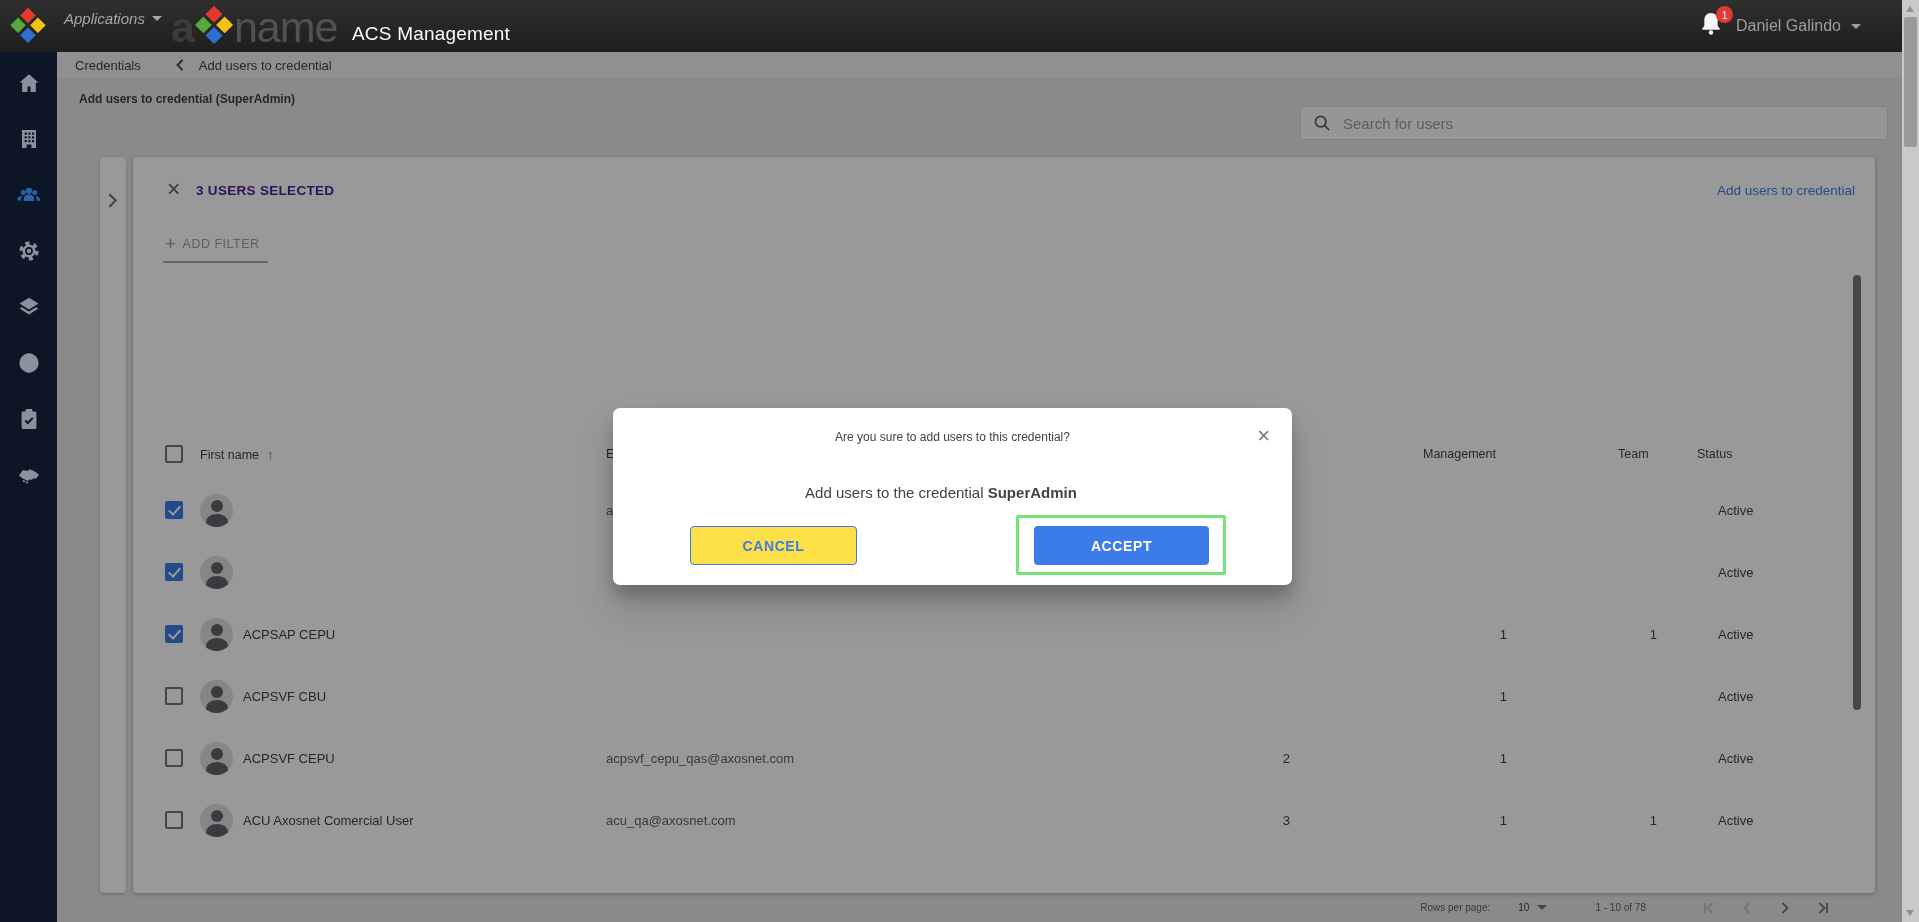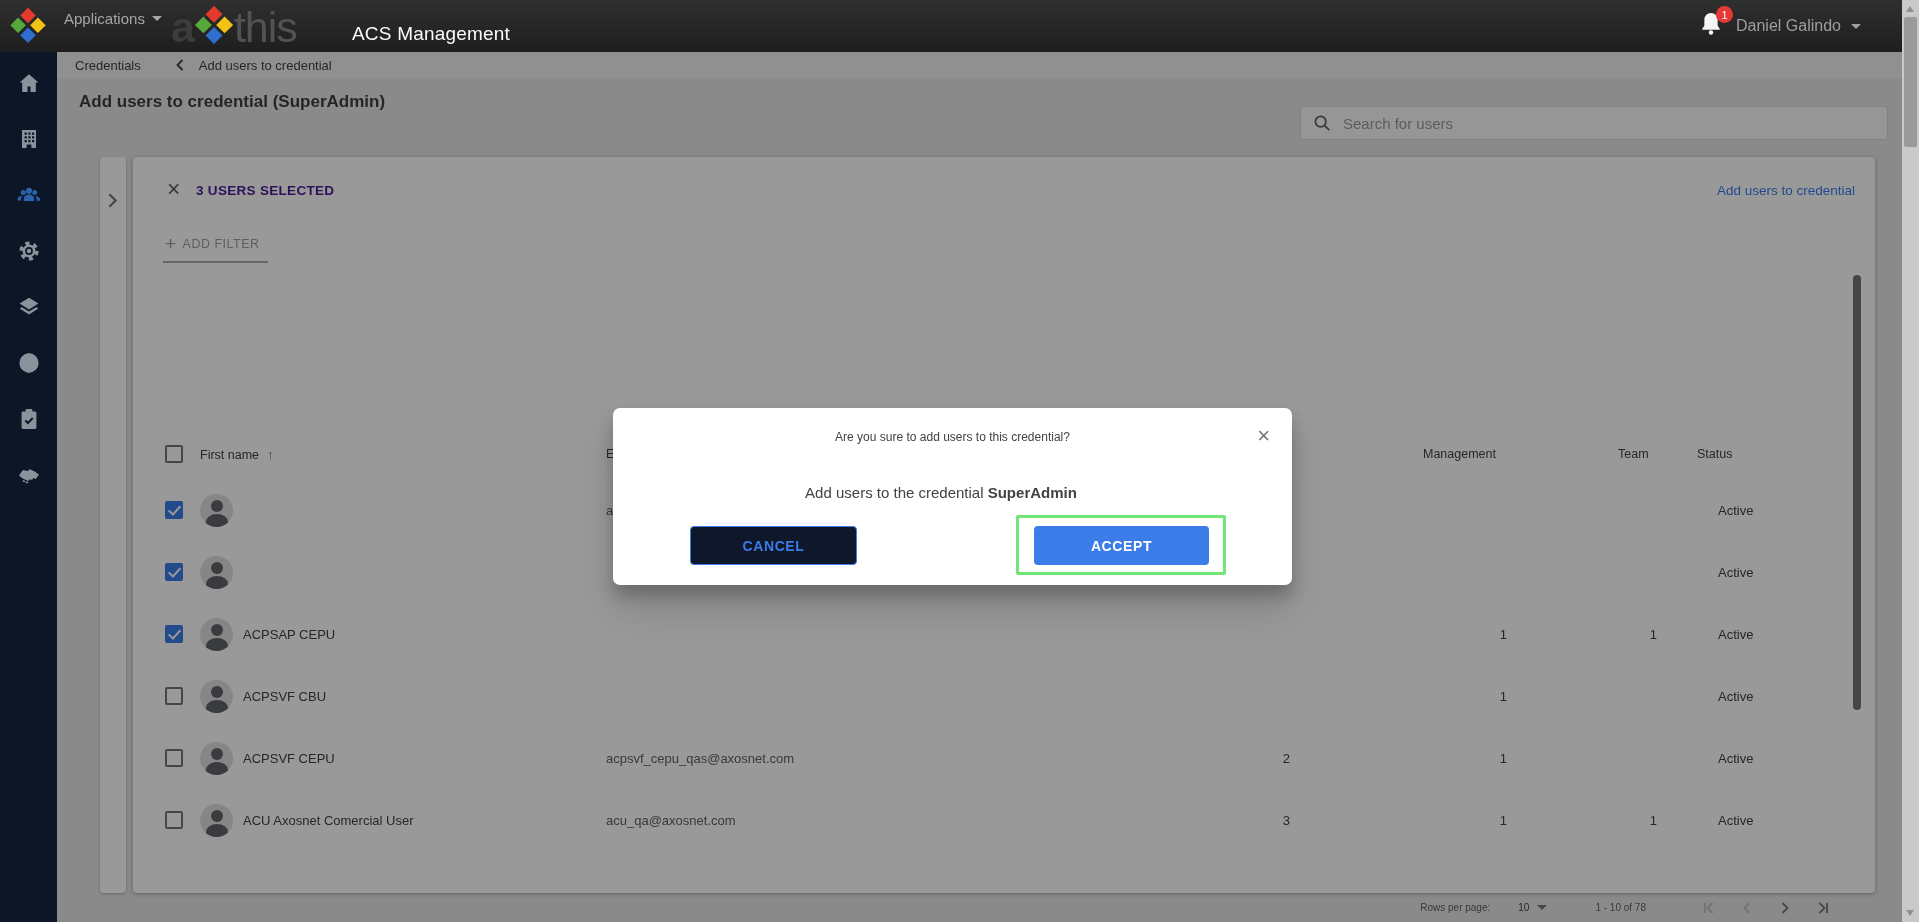--- a/index.html
+++ b/index.html
@@ -7,42 +7,42 @@
   }
   *{margin:0;padding:0;box-sizing:border-box;font-family:"Liberation Sans",sans-serif;}
   html,body{width:1919px;height:922px;overflow:hidden;background:#e7e7e7;}
   #app{position:relative;width:1919px;height:922px;}
 
   
   .topbar{position:absolute;left:0;top:0;width:1919px;height:52px;background:linear-gradient(#2f2f2f,#1e1e1e);z-index:5;}
   .minilogo{position:absolute;left:15px;top:13px;width:26px;height:26px;transform:rotate(45deg);display:grid;grid-template-columns:11px 11px;grid-template-rows:11px 11px;gap:3px;}
   .minilogo div{width:11px;height:11px;}
   .d-red{background:#e23b2e}.d-yel{background:#f2c314}.d-grn{background:#55a839}.d-blu{background:#2f6fd0}
-  .apps{position:absolute;left:64px;top:0;height:36px;display:flex;align-items:center;gap:7px;color:#a7a7a7;font-size:15px;cursor:pointer;}
+  .apps{position:absolute;left:64px;top:0;height:36px;display:flex;align-items:center;gap:7px;color:#a7a7a7;font-size:15px;cursor:pointer;font-style:italic;}
   .caret{width:0;height:0;border-left:5px solid transparent;border-right:5px solid transparent;border-top:5px solid #a7a7a7;display:inline-block;}
   .brand{position:absolute;left:171px;top:1px;height:52px;display:flex;align-items:center;font-size:43px;font-weight:700;color:#3c3c3c;letter-spacing:-1px;}
   .brand .biglogo{width:30px;height:30px;transform:rotate(45deg);display:grid;grid-template-columns:12px 12px;grid-template-rows:12px 12px;gap:3px;margin:0 5px;}
   .brand .net{color:#525252;font-weight:400;}
   .acs-title{position:absolute;left:352px;top:0;height:68px;display:flex;align-items:center;color:#fafafa;font-size:19px;letter-spacing:.2px;}
   .bell-wrap{position:absolute;left:1697px;top:9px;width:34px;height:36px;cursor:pointer;}
   .badge{position:absolute;right:-2px;top:-3px;min-width:17px;height:17px;border-radius:9px;background:var(--badge);color:#fff;font-size:11px;display:flex;align-items:center;justify-content:center;}
   .user-menu{position:absolute;left:1736px;top:0;height:52px;display:flex;align-items:center;gap:10px;color:#9e9e9e;font-size:16px;cursor:pointer;}
   .user-menu .caret{border-top-color:#9e9e9e;}
 
   
   .sidebar{position:absolute;left:0;top:52px;width:57px;height:870px;background:#0d1626;z-index:5;display:flex;flex-direction:column;align-items:center;padding-top:18px;gap:31px;}
   .side-ic{width:25px;height:25px;color:#8a929c;display:flex;align-items:center;justify-content:center;cursor:pointer;}
   .side-ic svg{width:24px;height:24px;fill:currentColor;}
   .side-ic.active{color:var(--side-active);}
 
   
   .crumbbar{position:absolute;left:57px;top:52px;width:1845px;height:26px;background:#f0f0f0;display:flex;align-items:center;font-size:13px;color:#424242;}
   .crumbbar .c1{margin-left:18px;cursor:pointer;}
   .crumbbar .chev{margin:0 14px 0 34px;display:flex;}
-  .pagehead-title{position:absolute;left:79px;top:92px;font-size:17px;font-weight:700;color:#3f3f3f;}
+  .pagehead-title{position:absolute;left:79px;top:92px;font-size:12px;font-weight:700;color:#3f3f3f;}
   .search{position:absolute;left:1300px;top:106px;width:588px;height:34px;background:#fbfbfb;border:1px solid #d8d8d8;border-radius:4px;display:flex;align-items:center;}
   .search svg{margin:0 12px 0 12px;}
   .search input{border:0;outline:0;background:transparent;font-size:15px;color:#424242;width:480px;}
   .search input::placeholder{color:#9a9a9a;}
 
   .collapse-strip{position:absolute;left:100px;top:157px;width:26px;height:736px;background:#fff;border-radius:4px;box-shadow:0 1px 3px rgba(0,0,0,.25);cursor:pointer;}
   .collapse-strip svg{position:absolute;left:6px;top:36px;}
 
   
   .card{position:absolute;left:133px;top:157px;width:1742px;height:736px;background:#fff;border-radius:4px;box-shadow:0 1px 4px rgba(0,0,0,.3);}
@@ -87,21 +87,21 @@
 
   .inner-scroll{position:absolute;left:1720px;top:118px;width:8px;height:435px;border-radius:4px;background:#757575;}
 
   
   .backdrop{position:absolute;left:57px;top:52px;width:1845px;height:870px;background:rgba(0,0,0,.40);z-index:40;}
   .modal{position:absolute;left:613px;top:408px;width:679px;height:177px;background:#fff;border-radius:7px;z-index:60;box-shadow:0 11px 15px rgba(0,0,0,.2),0 24px 38px rgba(0,0,0,.14);}
   .modal-title{position:absolute;left:0;top:22px;width:679px;text-align:center;font-size:12px;color:#424242;}
   .modal-close{position:absolute;right:22px;top:17px;font-size:22px;color:#757575;cursor:pointer;line-height:22px;}
   .modal-body{position:absolute;left:0;top:76px;width:656px;text-align:center;font-size:15px;color:#424242;}
   .btn{position:absolute;top:118px;height:39px;border-radius:4px;font-size:14px;font-weight:700;letter-spacing:.6px;display:flex;align-items:center;justify-content:center;cursor:pointer;}
-  .btn-cancel{left:77px;width:167px;background:#0f172a;border:1px solid var(--accent);color:var(--accent);}
+  .btn-cancel{left:77px;width:167px;background:#fde047;border:1px solid var(--accent);color:var(--accent);}
   .btn-accept{left:421px;width:175px;background:var(--accent);border:0;color:#fff;}
   .green-box{position:absolute;left:403px;top:107px;width:210px;height:60px;border:3px solid var(--green);border-radius:2px;z-index:65;pointer-events:none;}
 
   
   .vscroll{position:absolute;right:0;top:0;width:17px;height:922px;background:#c9c9c9;z-index:70;}
   .vscroll .thumb{position:absolute;left:2px;top:17px;width:13px;height:130px;background:#9a9a9a;border-radius:2px;}
   .vscroll .arr{position:absolute;left:4px;width:0;height:0;border-left:4.5px solid transparent;border-right:4.5px solid transparent;}
   .vscroll .up{top:6px;border-bottom:6px solid #8f8f8f;}
   .vscroll .down{bottom:6px;border-top:6px solid #8f8f8f;}
 </style>
@@ -122,21 +122,21 @@
       <span class="caret"></span>
     </div>
     <div class="brand">
       <span>a</span>
       <span class="biglogo">
         <span class="d-red"></span>
           <span class="d-yel"></span>
           <span class="d-grn"></span>
           <span class="d-blu"></span>
       </span>
-      <span class="net">this</span>
+      <span class="net">name</span>
     </div>
     <div class="acs-title">ACS Management</div>
     <div class="bell-wrap">
       <svg width="28" height="30" viewBox="0 0 24 24">
         <path fill="#f5f5f5" d="M12 2.5c-3.2 0-5.7 2.5-5.7 5.7v5.2L4.5 16v1h15v-1l-1.8-2.6V8.2c0-3.2-2.5-5.7-5.7-5.7z"></path>
         <circle cx="12" cy="19.3" r="1.9" fill="#f5f5f5"></circle>
       </svg>
       <span class="badge">1</span>
     </div>
     <div class="user-menu">

